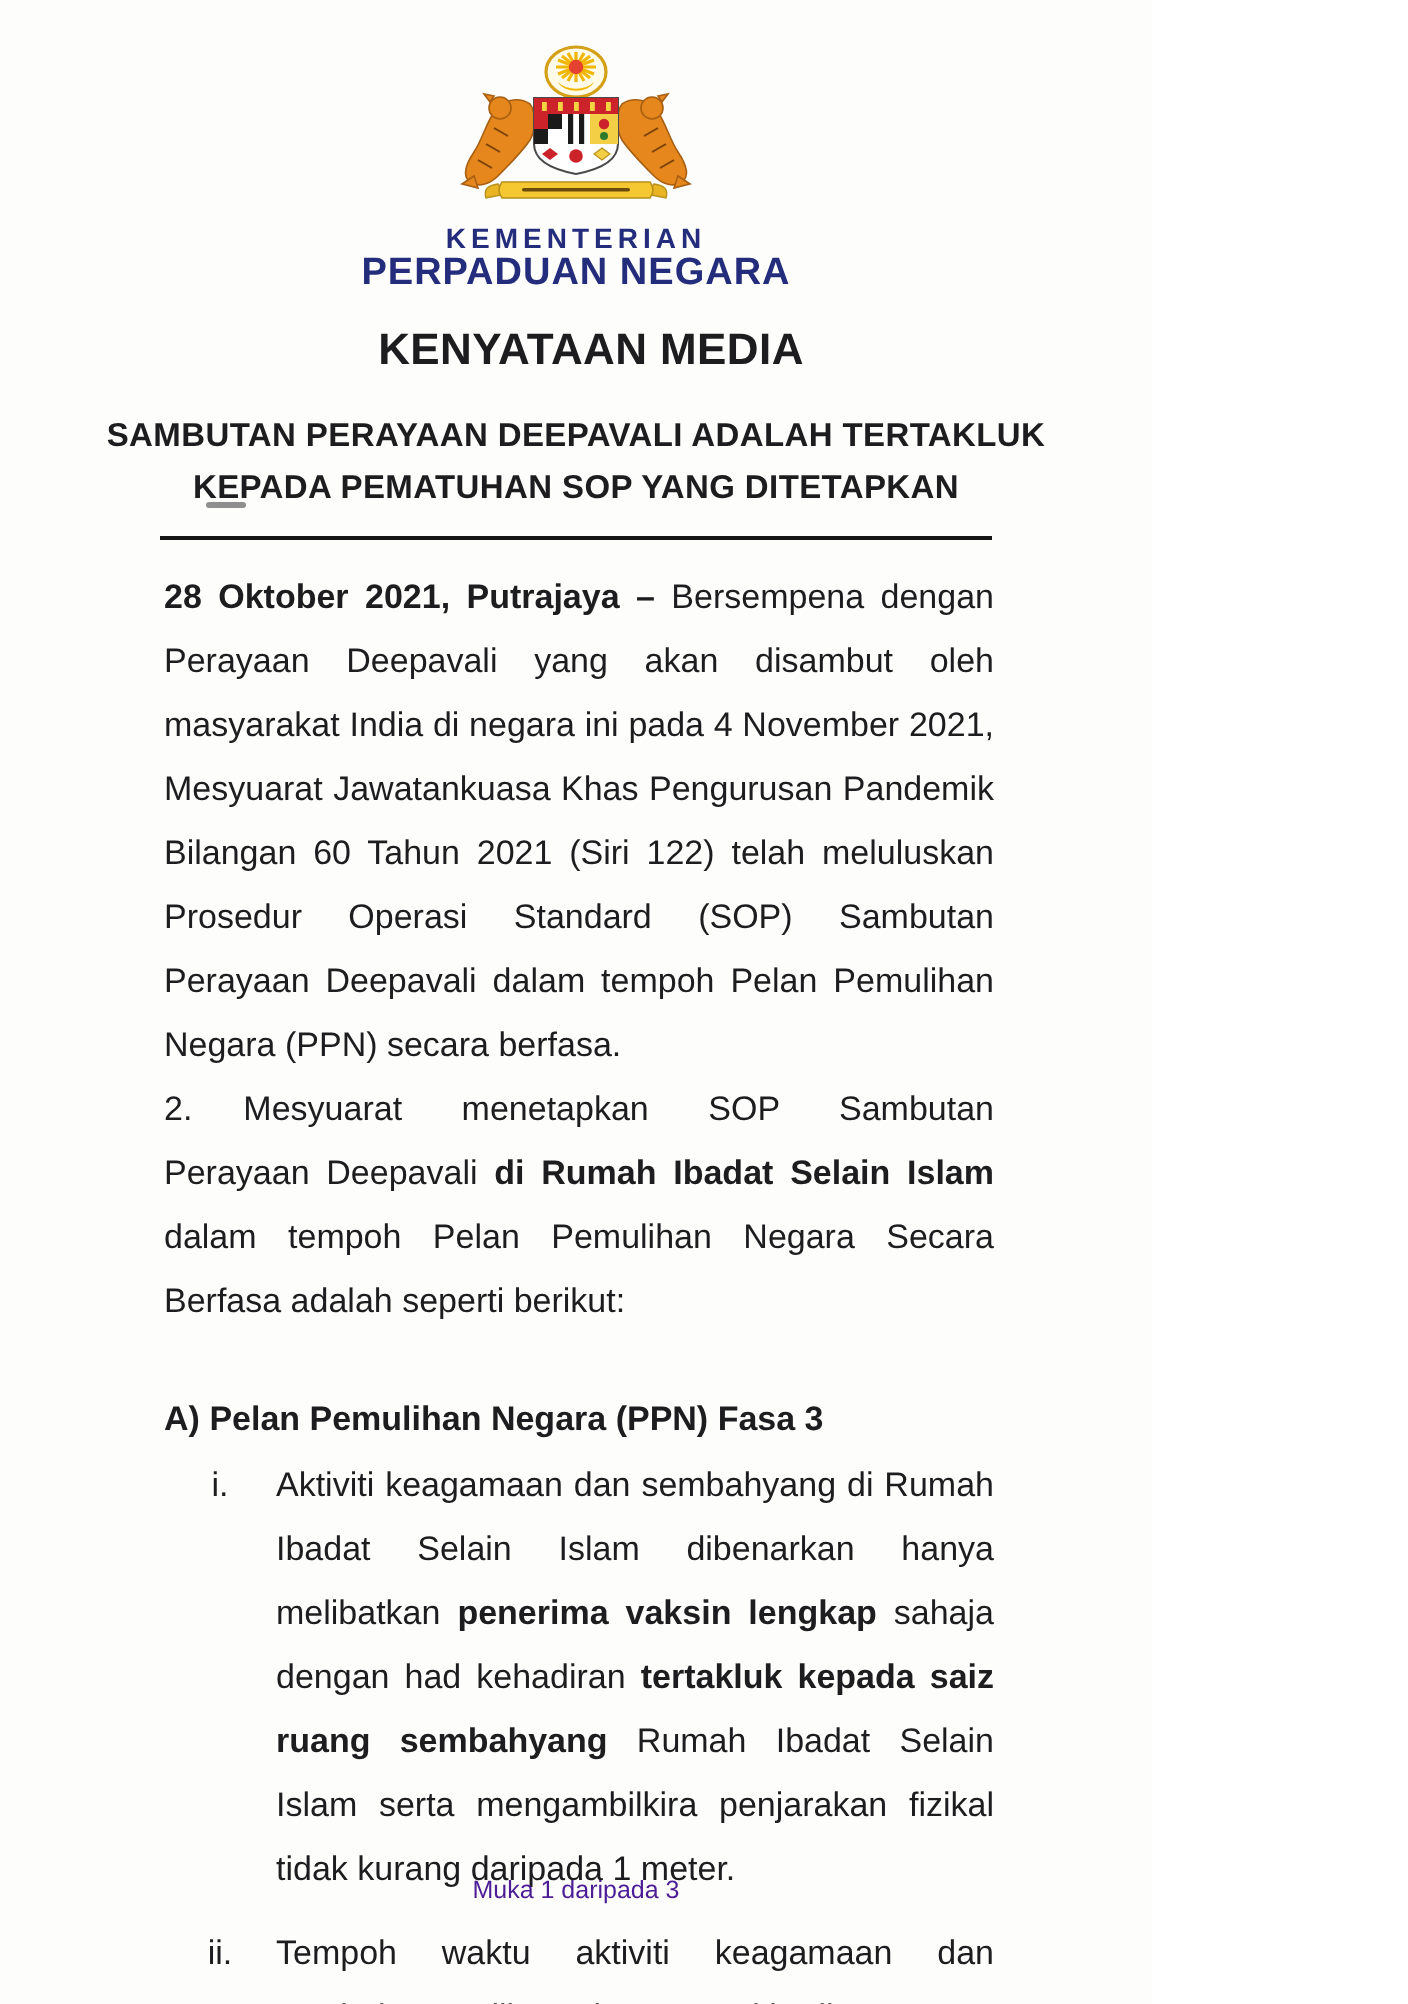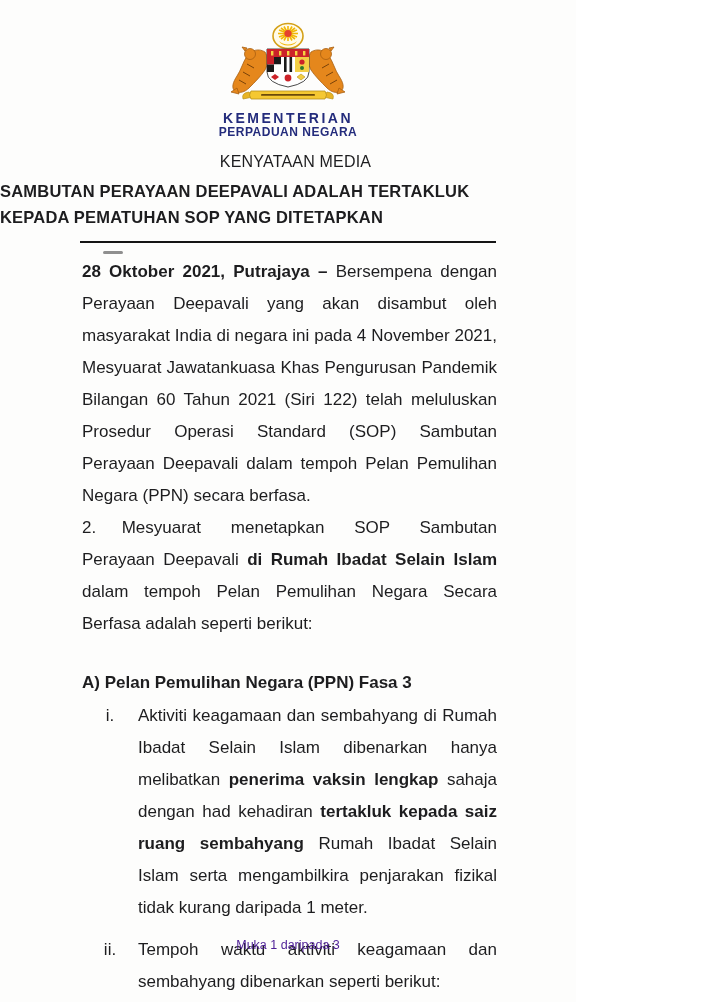--- a/index.html
+++ b/index.html
@@ -11,29 +11,29 @@
     color:#1d1d1f;
     overflow:hidden;
   }
   
   .logo-wrap{padding-top:22px;text-align:center;}
   .ministry-name{
     text-align:center;color:#242c7c;font-weight:bold;line-height:1.05;
     margin-top:1px;
   }
   .ministry-name .l1{font-size:14px;letter-spacing:2.5px;display:block;}
-  .ministry-name .l2{font-size:12px;letter-spacing:.5px;display:block;}
+  .ministry-name .l2{font-size:19px;letter-spacing:.5px;display:block;}
   .doc-type{
-    text-align:center;font-weight:normal;font-size:16px;margin-top:15px;
+    text-align:center;font-weight:bold;font-size:22px;margin-top:15px;
     letter-spacing:.2px;
     padding-left:15px;
   }
   .doc-title{
-    font-weight:bold;font-size:16.5px;line-height:26px;
-    margin-top:7px;letter-spacing:.2px;
+    text-align:center;font-weight:bold;font-size:16.5px;line-height:26px;
+    margin-top:17px;letter-spacing:.2px;
   }
   .rule{margin:11px 80px 0 80px;border-top:2px solid #151515;}
   .scan-artifact{
     position:absolute;left:103px;top:251px;width:20px;height:2.5px;
     background:#8f8f8f;border-radius:2px;
   }
   
   .para{
     margin:0 79px 0 82px;font-size:17px;line-height:32px;
     text-align:justify;

